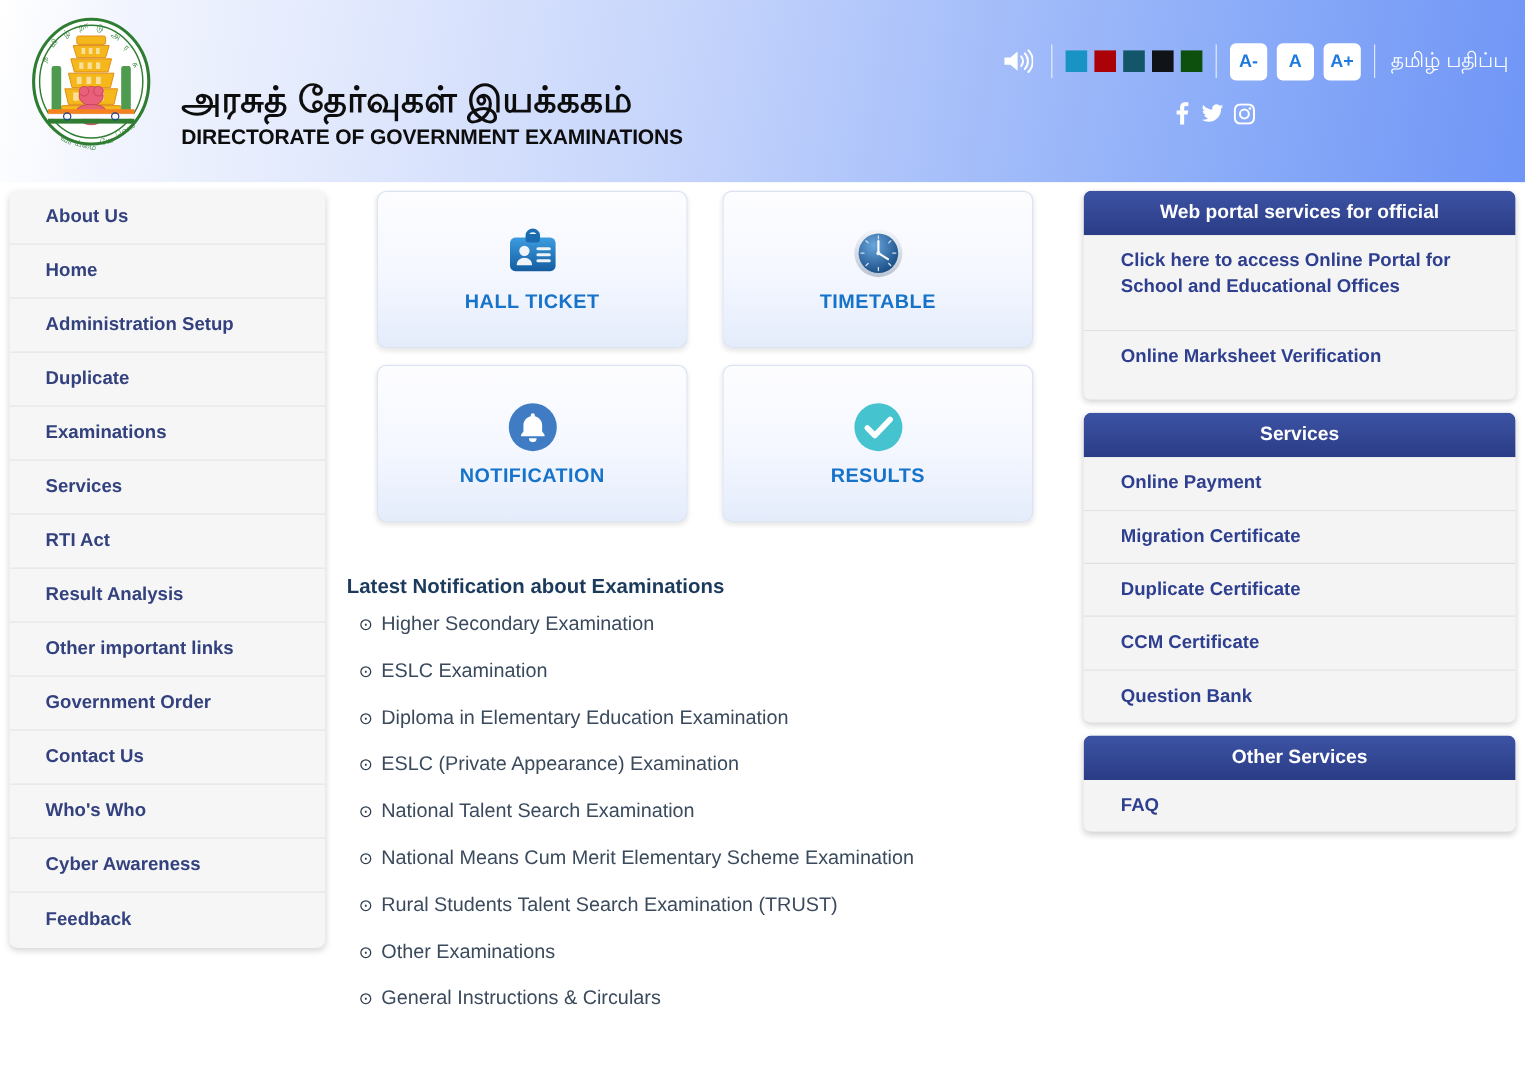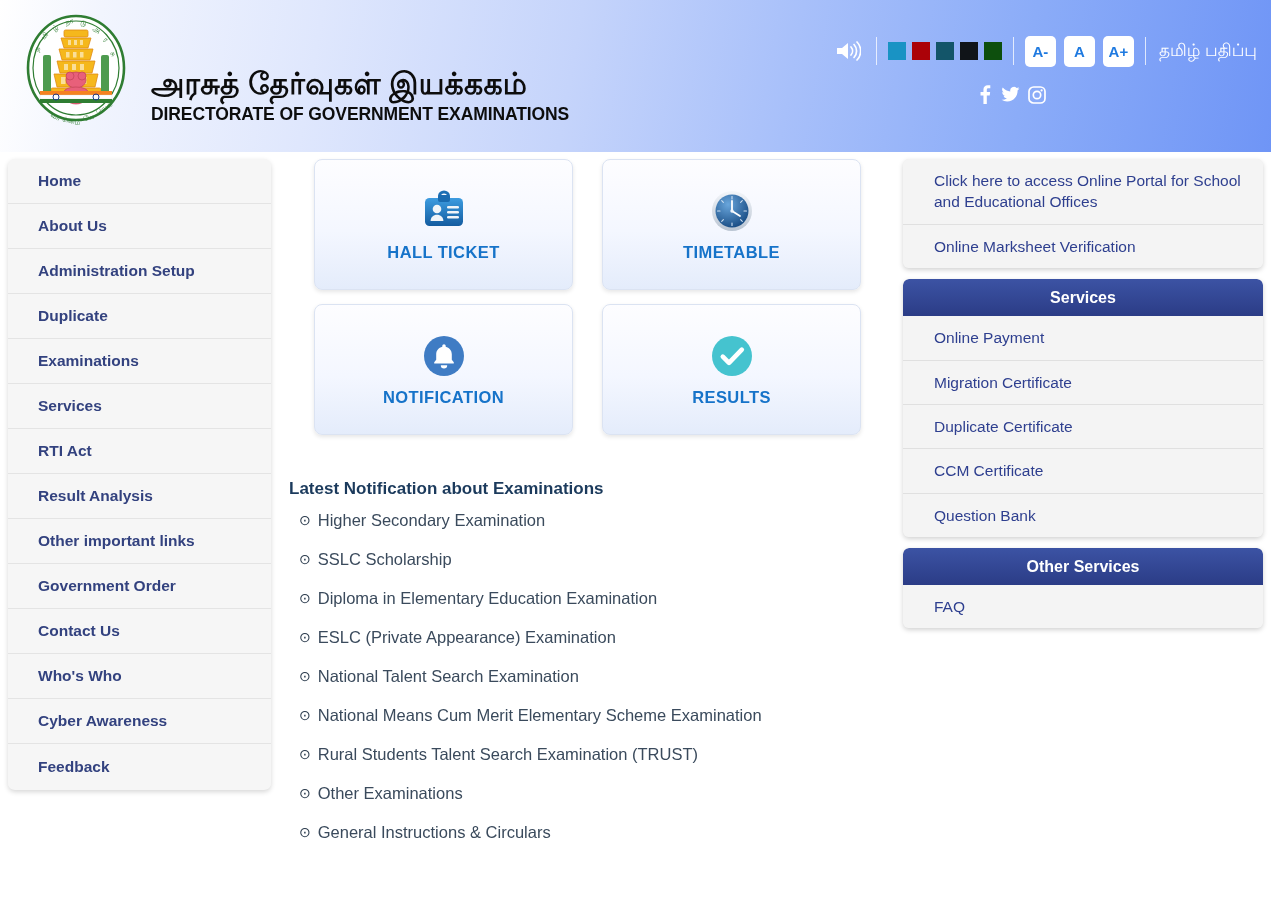--- a/index.html
+++ b/index.html
@@ -206,24 +206,24 @@
     background: linear-gradient(180deg, #3c53a4 0%, #2b3c86 100%);
     color: #ffffff;
     font-size: 16px;
     font-weight: bold;
     display: flex;
     align-items: center;
     justify-content: center;
     border-radius: 6px 6px 0 0;
   }
   .panel-item {
-    padding: 11px 14px 11px 31px;
+    padding: 11px 14px 25px 31px;
     color: #2e3f8f;
     font-size: 15.5px;
-    font-weight: normal;
+    font-weight: bold;
     border-bottom: 1px solid #e0e0e0;
     cursor: pointer;
     line-height: 1.38;
     background: #f4f4f4;
   }
   .panel-item:last-child { border-bottom: none; }
   .panel.tight .panel-item { padding-top: 11px; padding-bottom: 11px; }
 </style>
 </head>
 <body>
@@ -350,22 +350,22 @@
         <circle cx="9" cy="9" r="3.7" fill="none" stroke="#ffffff" stroke-width="1.7"></circle>
         <circle cx="13.6" cy="4.4" r="1.1" fill="#ffffff"></circle>
       </svg>
     </span>
   </div>
 </div>
 
 <div id="page">
 
   <nav id="left-nav">
+    <div class="nav-item">About Us</div>
     <div class="nav-item">Home</div>
-    <div class="nav-item">About Us</div>
     <div class="nav-item">Administration Setup</div>
     <div class="nav-item">Duplicate</div>
     <div class="nav-item">Examinations</div>
     <div class="nav-item">Services</div>
     <div class="nav-item">RTI Act</div>
     <div class="nav-item">Result Analysis</div>
     <div class="nav-item">Other important links</div>
     <div class="nav-item">Government Order</div>
     <div class="nav-item">Contact Us</div>
     <div class="nav-item">Who's Who</div>
@@ -456,21 +456,21 @@
 
     <h2 id="notif-head">Latest Notification about Examinations</h2>
 
     <ul id="notif-list">
       <li>
         <span class="bullet">⊙</span>
         <span>Higher Secondary Examination</span>
       </li>
       <li>
         <span class="bullet">⊙</span>
-        <span>SSLC Scholarship</span>
+        <span>ESLC Examination</span>
       </li>
       <li>
         <span class="bullet">⊙</span>
         <span>Diploma in Elementary Education Examination</span>
       </li>
       <li>
         <span class="bullet">⊙</span>
         <span>ESLC (Private Appearance) Examination</span>
       </li>
       <li>
@@ -492,20 +492,21 @@
       <li>
         <span class="bullet">⊙</span>
         <span>General Instructions &amp; Circulars</span>
       </li>
     </ul>
   </div>
 
   <aside id="right-col">
 
     <section class="panel">
+      <div class="panel-head">Web portal services for official</div>
       <div class="panel-item">Click here to access Online Portal for School and Educational Offices</div>
       <div class="panel-item">Online Marksheet Verification</div>
     </section>
 
     <section class="panel tight">
       <div class="panel-head">Services</div>
       <div class="panel-item">Online Payment</div>
       <div class="panel-item">Migration Certificate</div>
       <div class="panel-item">Duplicate Certificate</div>
       <div class="panel-item">CCM Certificate</div>

